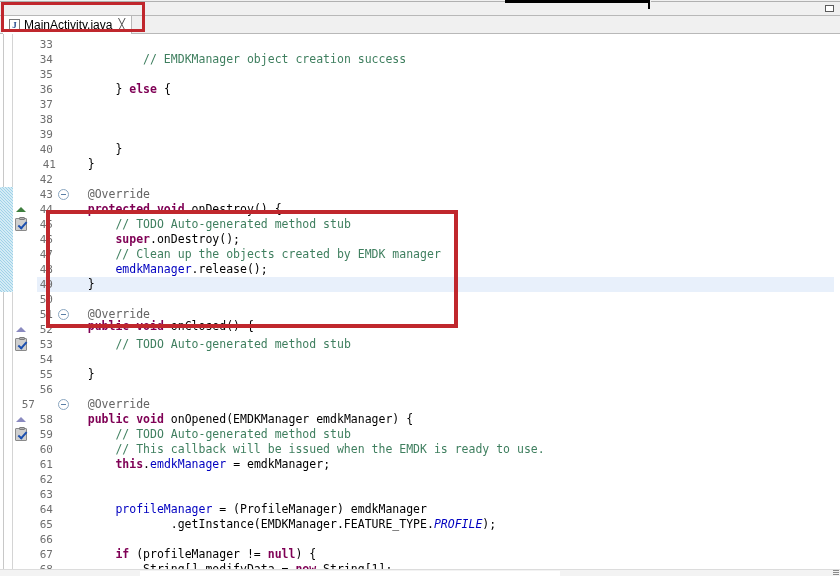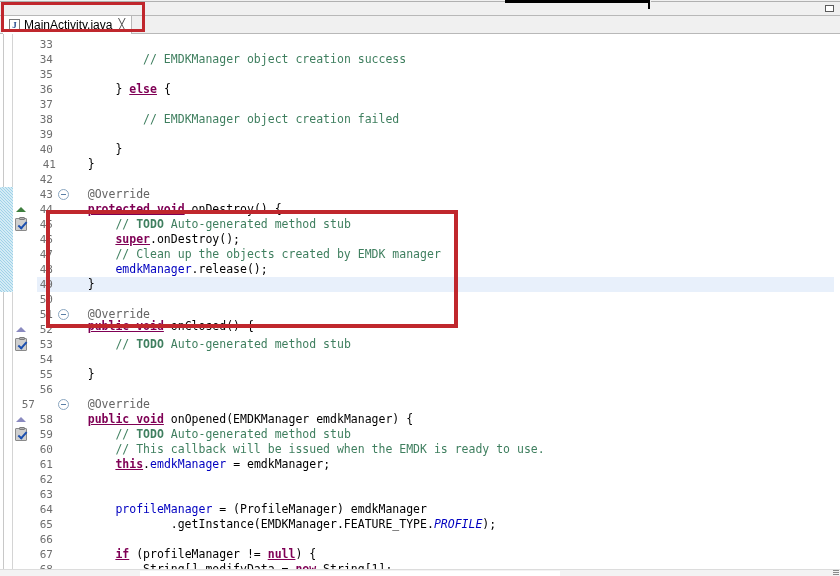--- a/index.html
+++ b/index.html
@@ -223,23 +223,23 @@
     width: 13px;
     background-color: #9fd2e8;
     background-image: linear-gradient(45deg,
         rgba(255,255,255,0.55) 25%, transparent 25%,
         transparent 50%, rgba(255,255,255,0.55) 50%,
         rgba(255,255,255,0.55) 75%, transparent 75%);
     background-size: 3px 3px;
   }
 
   
-  .kw       { color: #7f0055; font-weight: bold; text-decoration: underline; }   
+  .kw       { color: #7f0055; font-weight: bold; }   
   .cmt      { color: #3f7f5f; }                      
-  .todo     { color: #3f7f5f; font-weight: bold; text-align: center; }   
+  .todo     { color: #3f7f5f; font-weight: normal; text-align: center; }   
   .ann      { color: #646464; }                      
   .fld      { color: #0000c0; }                      
   .sfld     { color: #0000c0; font-style: italic; }  
   .pln      { color: #000000; }
 
   
   .mk {
     position: absolute;
     left: 0px;
     width: 24px;
@@ -448,21 +448,21 @@
         <div class="ico-collapse" style="top: 275px;"></div>
         <div class="ico-collapse" style="top: 365px;"></div>
       </div>
 
     <div class="code-pane" id="code-pane">
         <div class="row" style="position: absolute; left: 0px; top: 3px;"></div>
         <div class="row" style="position: absolute; left: 0px; top: 18px;"><span class="pln">            </span><span class="cmt">// EMDKManager object creation success</span></div>
         <div class="row" style="position: absolute; left: 0px; top: 33px;"></div>
         <div class="row" style="position: absolute; left: 0px; top: 48px;"><span class="pln">        } </span><span class="kw">else</span><span class="pln"> {</span></div>
         <div class="row" style="position: absolute; left: 0px; top: 63px;"></div>
-        <div class="row" style="position: absolute; left: 0px; top: 78px;"><span class="pln">            </span><span class="cmt">// EMDKManager object creation failed</span></div>
+        <div class="row" style="position: absolute; left: 0px; top: 78px;"><span class="pln">            </span></div>
         <div class="row" style="position: absolute; left: 0px; top: 93px;"></div>
         <div class="row" style="position: absolute; left: 0px; top: 108px;"><span class="pln">        }</span></div>
         <div class="row" style="position: absolute; left: 0px; top: 123px;"><span class="pln">    }</span></div>
         <div class="row" style="position: absolute; left: 0px; top: 138px;"></div>
         <div class="row" style="position: absolute; left: 0px; top: 153px;"><span class="pln">    </span><span class="ann">@Override</span></div>
         <div class="row" style="position: absolute; left: 0px; top: 168px;"><span class="pln">    </span><span class="kw">protected void</span><span class="pln"> onDestroy() {</span></div>
         <div class="row" style="position: absolute; left: 0px; top: 183px;"><span class="pln">        </span><span class="cmt">// </span><span class="todo">TODO</span><span class="cmt"> Auto-generated method stub</span></div>
         <div class="row" style="position: absolute; left: 0px; top: 198px;"><span class="pln">        </span><span class="kw">super</span><span class="pln">.onDestroy();</span></div>
         <div class="row" style="position: absolute; left: 0px; top: 213px;"><span class="pln">        </span><span class="cmt">// Clean up the objects created by EMDK manager</span></div>
         <div class="row" style="position: absolute; left: 0px; top: 228px;"><span class="pln">        </span><span class="fld">emdkManager</span><span class="pln">.release();</span></div>

